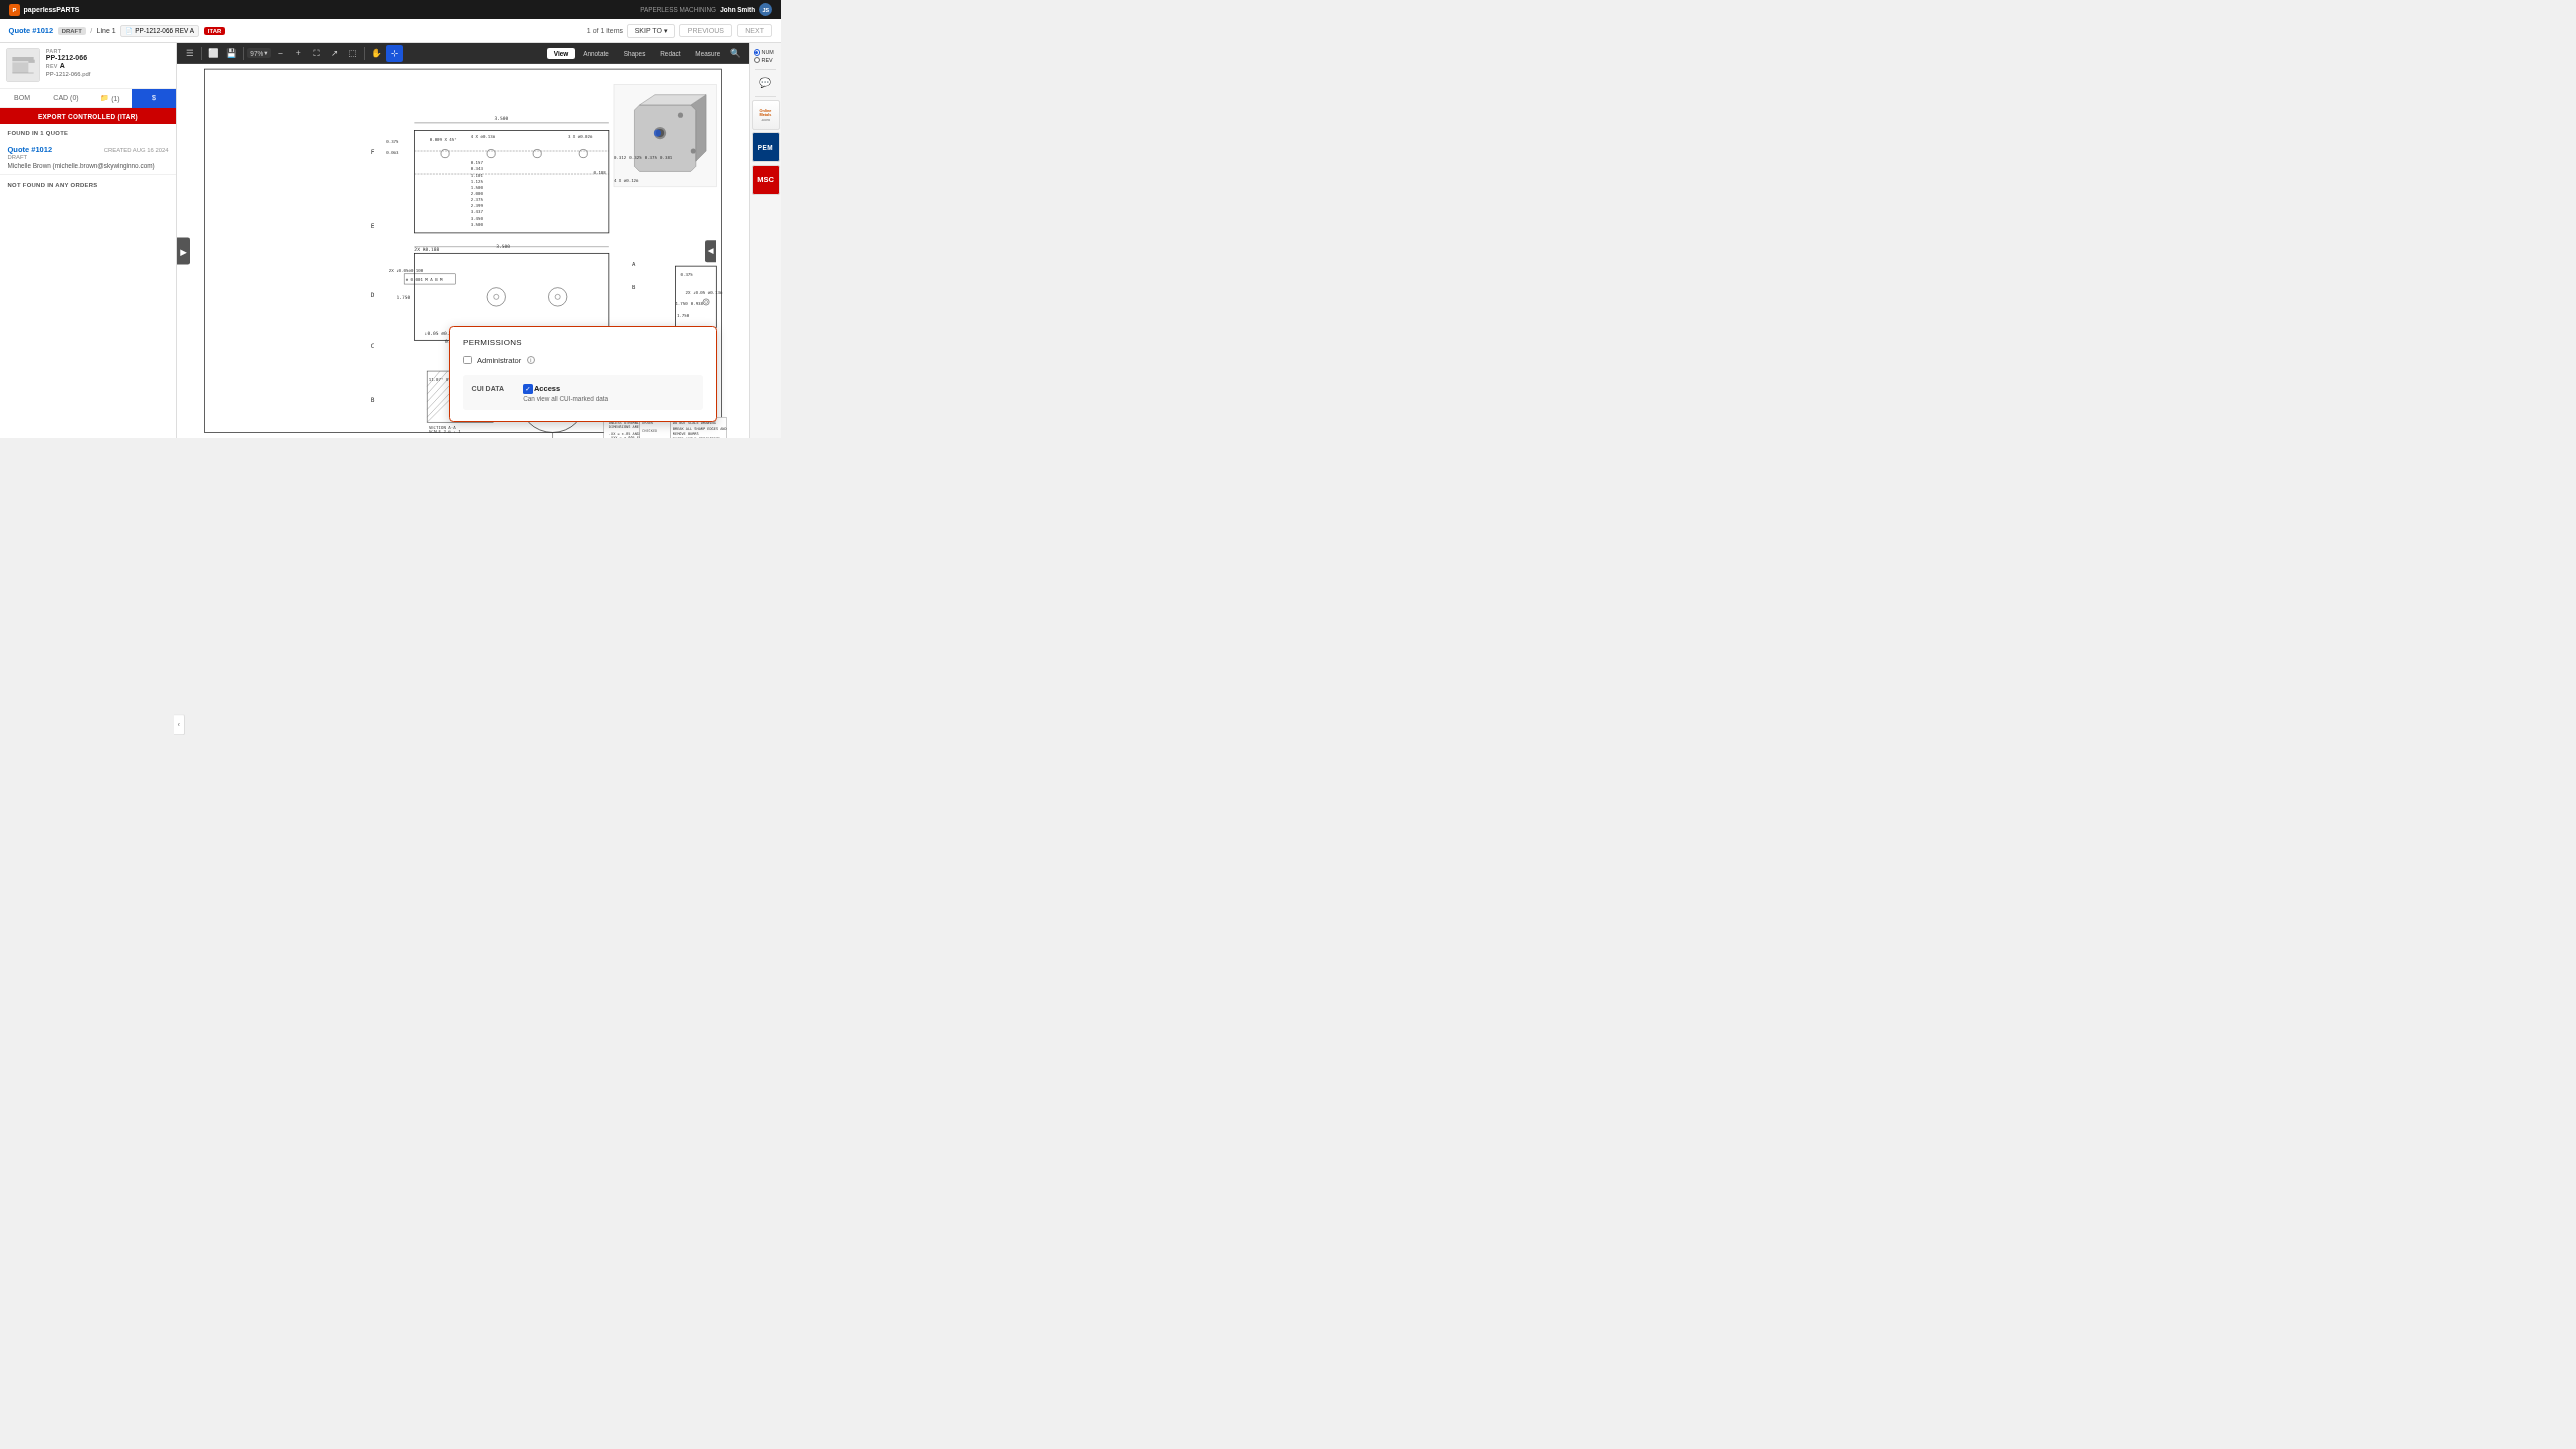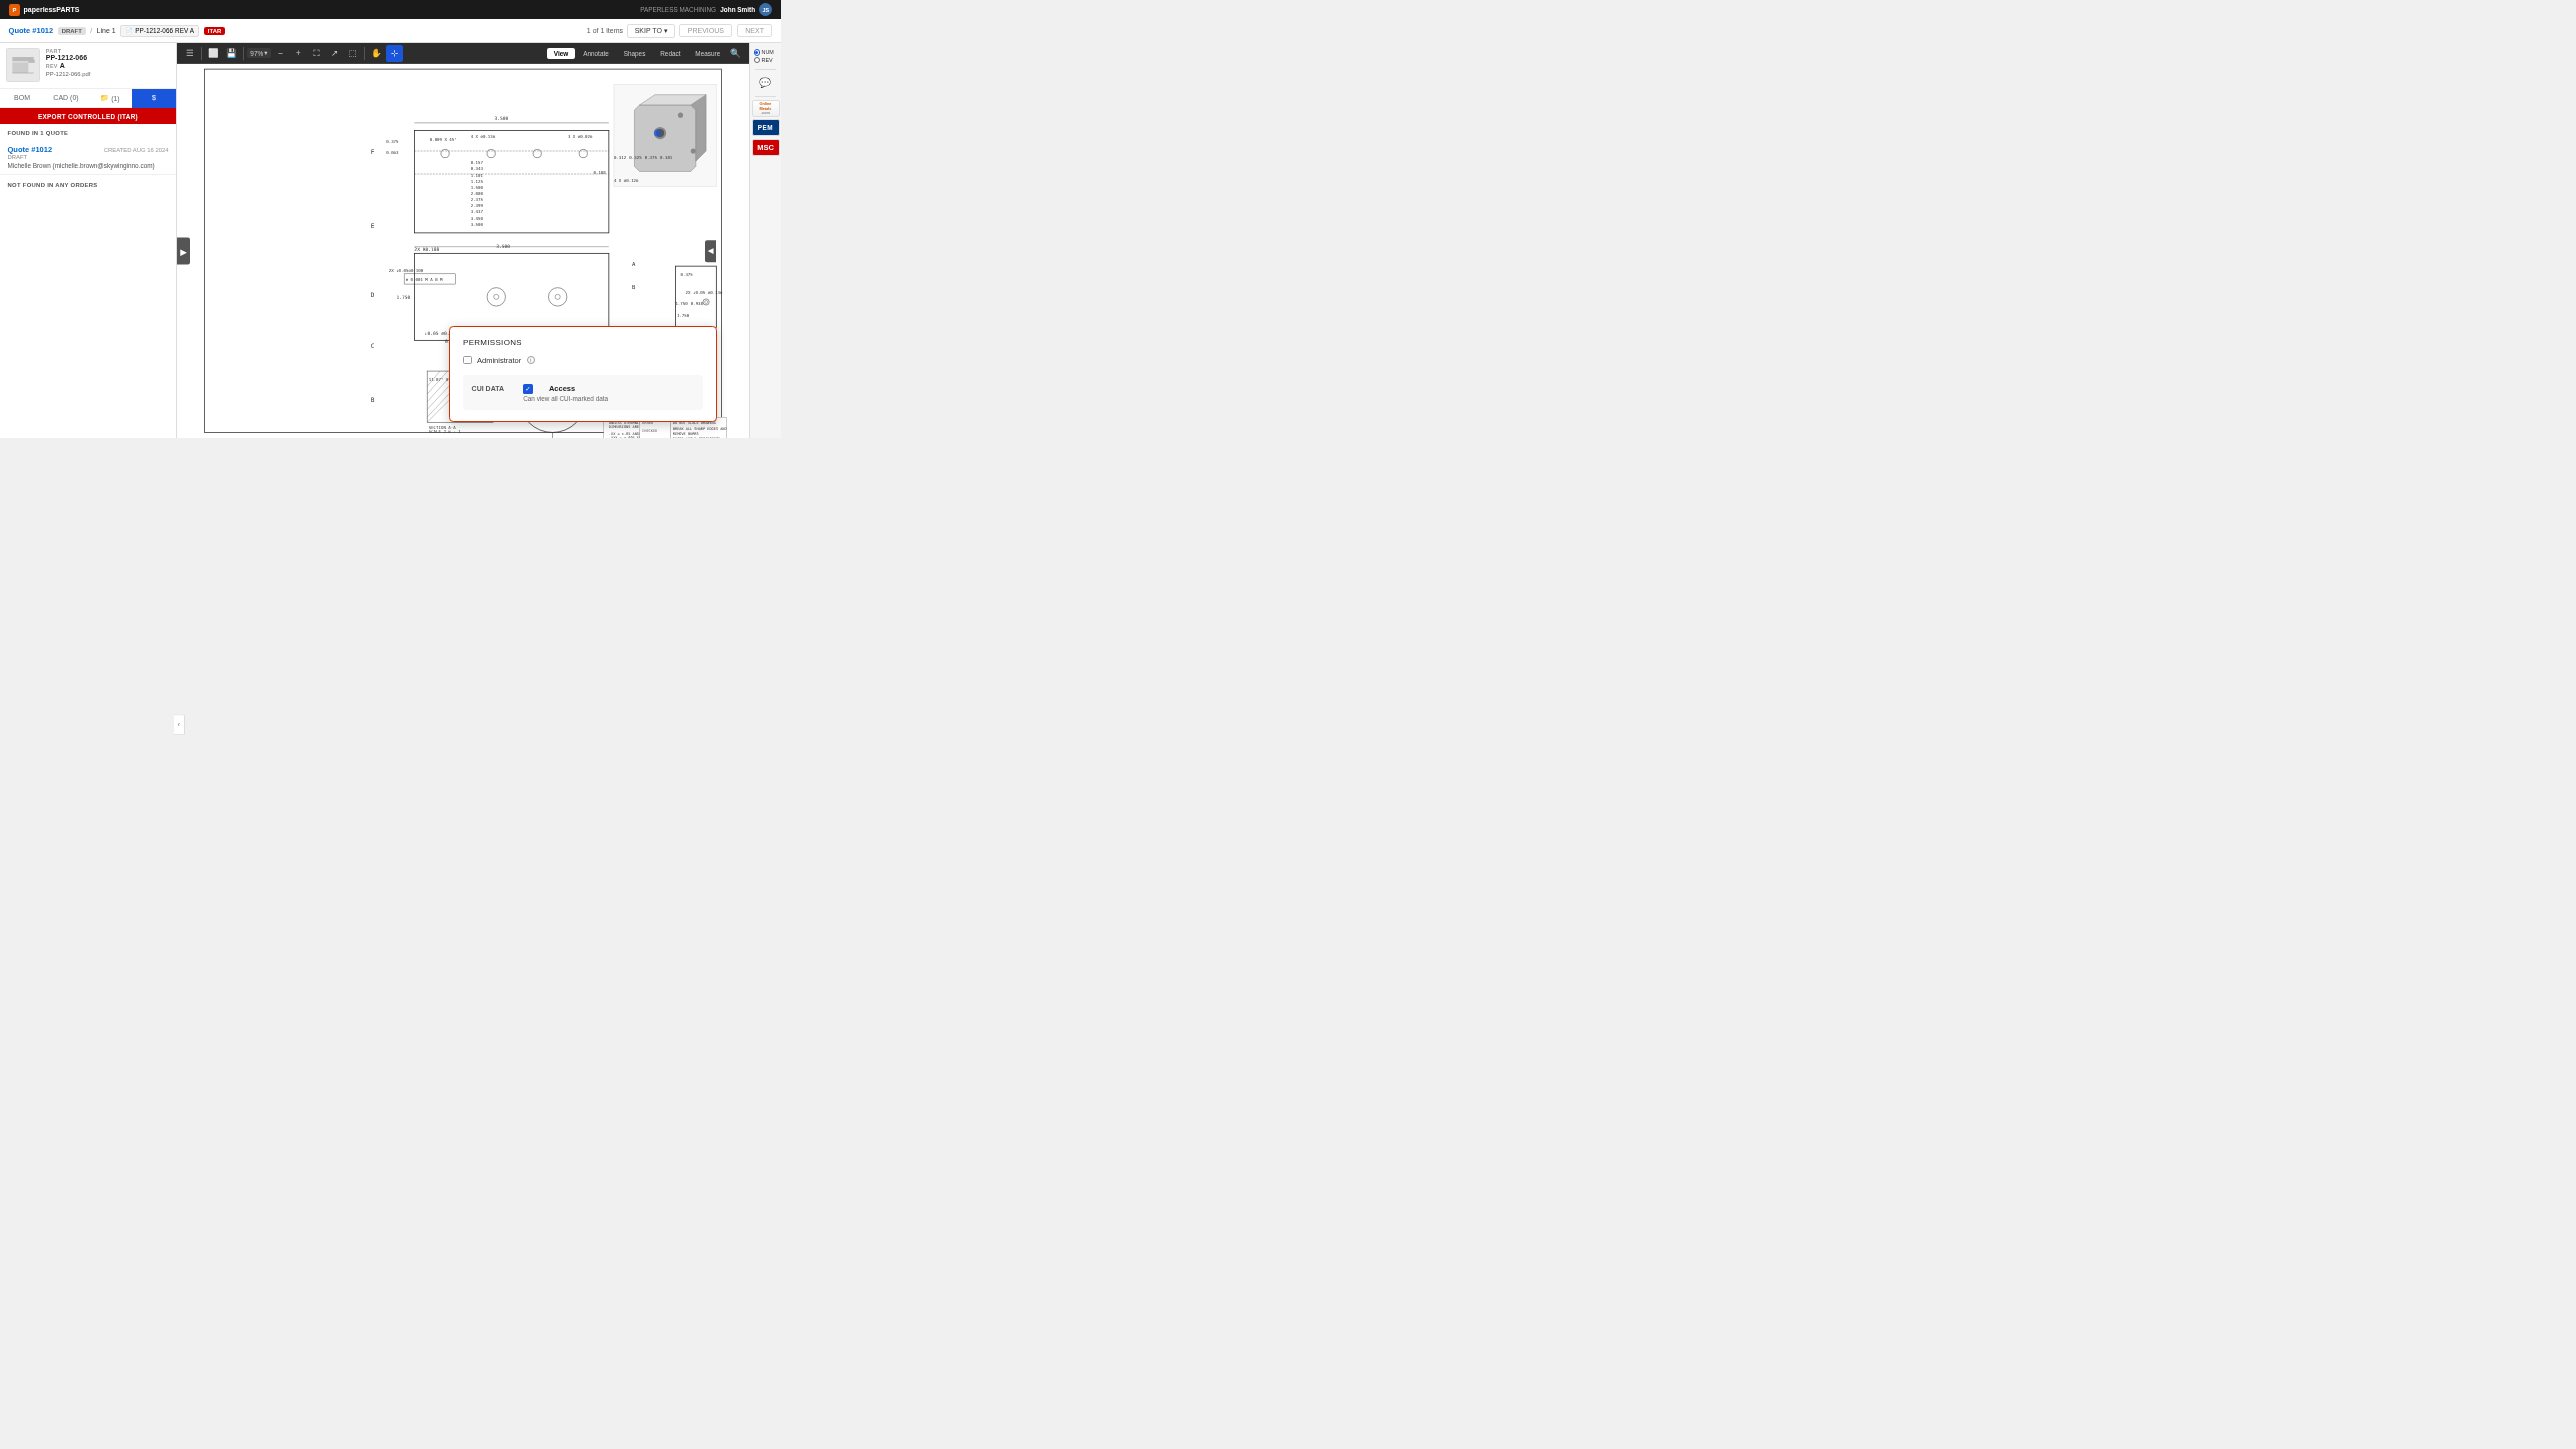--- a/index.html
+++ b/index.html
@@ -245,21 +245,21 @@
       border: 0.8px solid #999; display: flex; align-items: center; justify-content: center;
       font-size: 5.4px; color: #666; cursor: pointer;
     }
     .cui-section {
       background: #f8f8f8; border-radius: 3.2px; padding: 8.6px;
     }
     .cui-row {
       display: flex; align-items: flex-start; gap: 8.6px;
     }
     .cui-label { font-size: 7px; color: #555; font-weight: 600; min-width: 43px; padding-top: 1.1px; }
-    .cui-access-row { display: flex; align-items: center; gap: 16px; }
+    .cui-access-row { display: flex; align-items: center; gap: 1px; }
     .cui-checkbox-checked {
       width: 9.7px; height: 9.7px; background: #1a56db; border-radius: 1.6px;
       display: flex; align-items: center; justify-content: center; color: #fff; font-size: 6.4px;
     }
     .cui-access-label { font-size: 7.5px; font-weight: 600; color: #222; }
     .cui-access-desc { font-size: 6.4px; color: #666; margin-top: 1.1px; }
 
     
     .right-panel {
       width: 32px;
@@ -287,21 +287,21 @@
       border: 0.8px solid #666; background: #fff;
       display: flex; align-items: center; justify-content: center;
     }
     .radio-dot.selected { border-color: #1a56db; }
     .radio-dot.selected::after {
       content: ''; width: 3.2px; height: 3.2px;
       border-radius: 50%; background: #1a56db;
     }
     .right-panel-divider { width: 21.5px; height: 0.5px; background: #ddd; margin: 2.1px 0; }
     .vendor-logo {
-      width: 28px; height: 17px;
+      width: 28px; height: 30px;
       border: 0.5px solid #ddd; border-radius: 2.1px; background: #fff;
       display: flex; align-items: center; justify-content: center;
       font-size: 4.3px; font-weight: 700; color: #333; text-align: center;
       cursor: pointer; overflow: hidden;
     }
     .vendor-online-metals {
       background: linear-gradient(to bottom, #fff 0%, #f0f0f0 100%);
       color: #cc5500; font-size: 3.8px; line-height: 1.2;
     }
     .vendor-pem {

